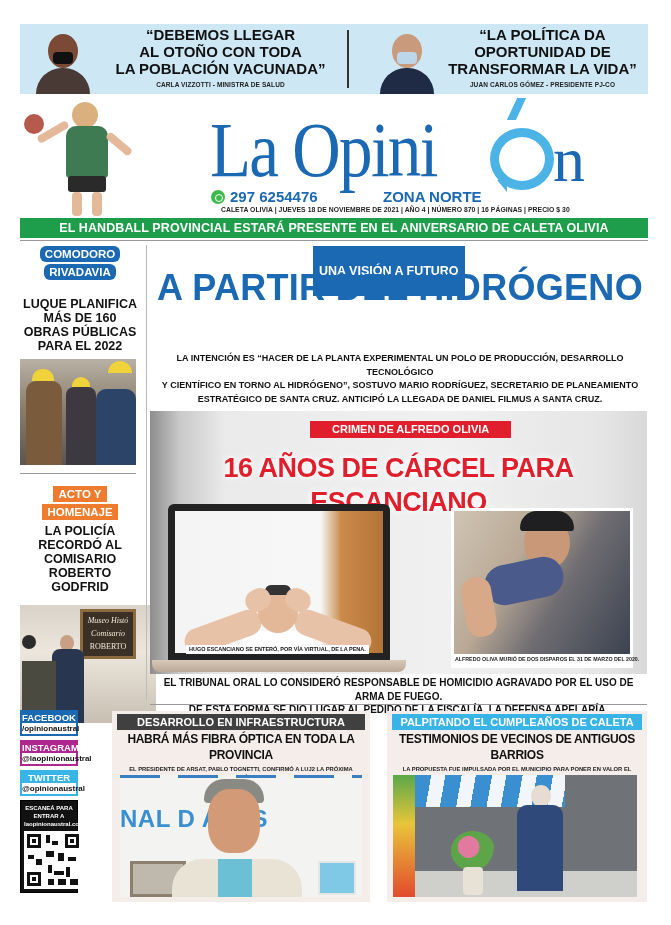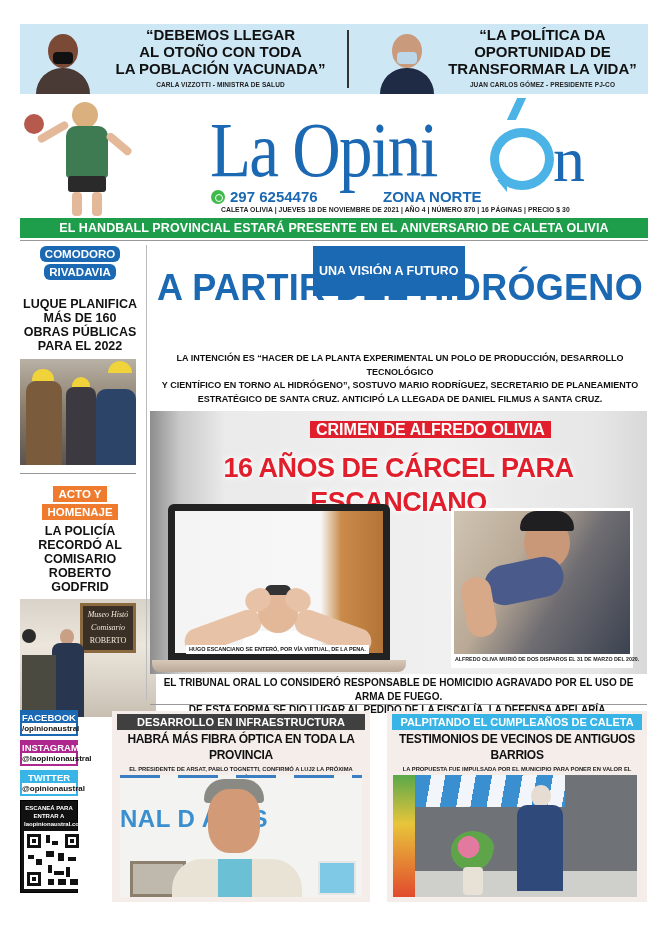--- a/index.html
+++ b/index.html
@@ -43,21 +43,21 @@
   .left-head { font-weight: 700; font-size: 12.5px; line-height: 14px; text-align: center; color: #111; }
   .col-divider { left: 146px; top: 245px; width: 1px; height: 455px; background: #bbb; }
 
   
   .kicker-main { left: 313px; top: 246px; background: #1b68b3; color: #fff; font-weight: 700; font-size: 12.5px; line-height: 18px; padding: 16px 6px; }
   .main-headline { left: 150px; top: 270px; width: 500px; text-align: center; font-weight: 700; font-size: 36px; line-height: 36px; color: #1b68b3; letter-spacing: 0.3px; }
   .main-deck { left: 150px; top: 352px; width: 500px; text-align: center; font-weight: 700; font-size: 9px; line-height: 13.5px; color: #111; }
 
   
   .crime-box { left: 150px; top: 411px; width: 497px; height: 263px; background: linear-gradient(90deg, #8d8d8d 0%, #c9c9c9 6%, #eaeaea 15%, #f0f0f0 60%, #e6e6e6 90%, #d9d9d9 100%); overflow: hidden; }
-  .crime-kicker { left: 310px; top: 421px; background: #e11e2b; color: #fff; font-weight: 700; font-size: 16px; line-height: 17px; padding: 0 6px; }
+  .crime-kicker { left: 310px; top: 421px; background: #e11e2b; color: #fff; font-weight: 700; font-size: 11px; line-height: 17px; padding: 0 22px; }
   .crime-headline { left: 150px; top: 451px; width: 497px; text-align: center; font-weight: 700; font-size: 27px; line-height: 34px; color: #e11e2b; letter-spacing: -0.5px; text-shadow: 0 0 4px #fff, 0 0 8px #fff; }
   .laptop { left: 168px; top: 504px; width: 222px; height: 156px; background: #222; border-radius: 6px 6px 0 0; padding: 7px; }
   .laptop-screen { width: 100%; height: 100%; background: linear-gradient(90deg, #f4f4f4 0%, #f7f7f7 70%, #c98a4a 80%, #b37437 100%); position: relative; overflow: hidden; }
   .laptop-base { left: 152px; top: 660px; width: 254px; height: 12px; background: linear-gradient(#d8c8b8, #b9a898); border-radius: 0 0 8px 8px; }
   .person-arms { position: absolute; left: 8px; top: 50px; width: 190px; height: 90px; }
   .arm { position: absolute; background: #e8c2a7; border-radius: 20px; }
   .shirt { position: absolute; left: 60px; top: 70px; width: 70px; height: 30px; background: #fff; border-radius: 10px 10px 0 0; }
   .face { position: absolute; left: 75px; top: 30px; width: 40px; height: 42px; background: #e2b898; border-radius: 50%; }
   .hair { position: absolute; left: 82px; top: 24px; width: 26px; height: 10px; background: #333; border-radius: 6px 6px 0 0; }
   .caption-laptop { position: absolute; left: 186px; top: 645px; background: #fff; color: #111; font-weight: 700; font-size: 5.5px; line-height: 9px; padding: 0 3px; white-space: nowrap; }
@@ -167,21 +167,21 @@
 
   <div style="text-align:center; margin-top:10px;">
     <div class="badge orange-badge">ACTO Y</div><br>
     <div class="badge orange-badge" style="margin-top:2px;">HOMENAJE</div>
     <div class="left-head" style="margin-top:4px;">
       <div>LA POLICÍA</div>
       <div>RECORDÓ AL</div>
       <div>COMISARIO</div>
       <div>ROBERTO GODFRID</div>
     </div>
-    <div style="position:relative; margin-top:5px; width:136px; height:118px; background:linear-gradient(#d8d2c8, #ece6dc 40%, #c8bfb2 100%); overflow:hidden;">
+    <div style="position:relative; margin-top:11px; width:136px; height:118px; background:linear-gradient(#d8d2c8, #ece6dc 40%, #c8bfb2 100%); overflow:hidden;">
       <div style="position:absolute;left:60px;top:4px;width:56px;height:50px;background:#3a3026;border:3px solid #8a6a3e;color:#f2ead8;font-family:'Liberation Serif',serif;font-style:italic;font-size:8px;line-height:13px;text-align:center;padding-top:2px;">
         <div>Museo Histó</div>
         <div>Comisario</div>
         <div style="font-style:normal;">ROBERTO</div>
       </div>
       <div style="position:absolute;left:2px;top:30px;width:14px;height:14px;border-radius:50%;background:#2b2b2b;"></div>
       <div style="position:absolute;left:40px;top:30px;width:14px;height:16px;border-radius:50%;background:#c9a085;"></div>
       <div style="position:absolute;left:32px;top:44px;width:32px;height:74px;background:#283650;border-radius:8px 8px 0 0;"></div>
       <div style="position:absolute;left:2px;top:56px;width:34px;height:62px;background:#4a4a40;"></div>
     </div>

